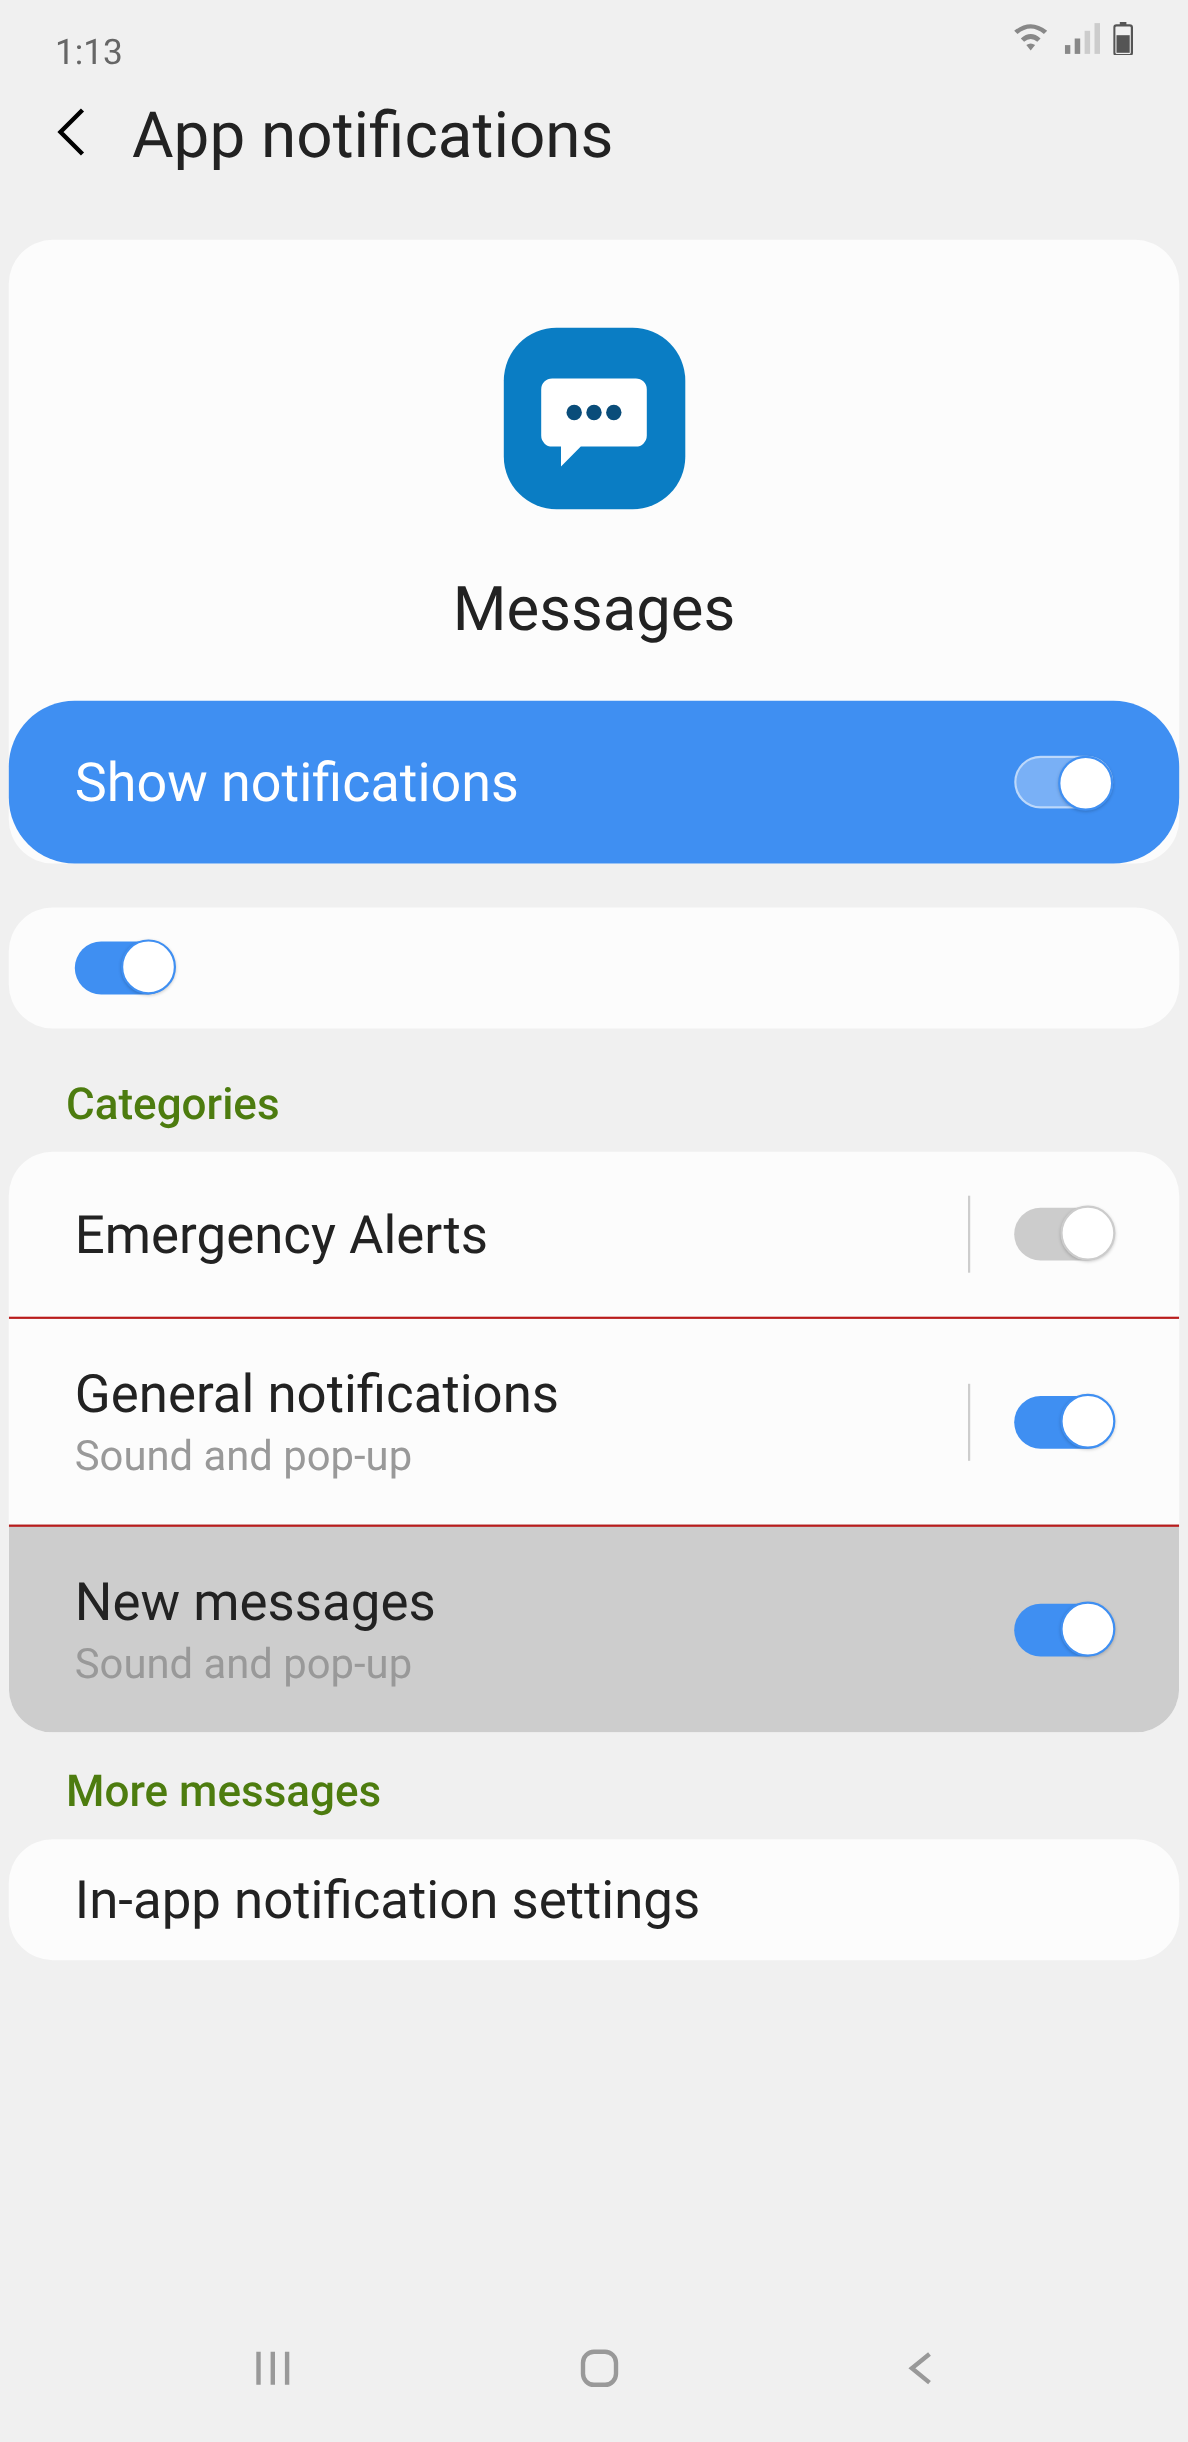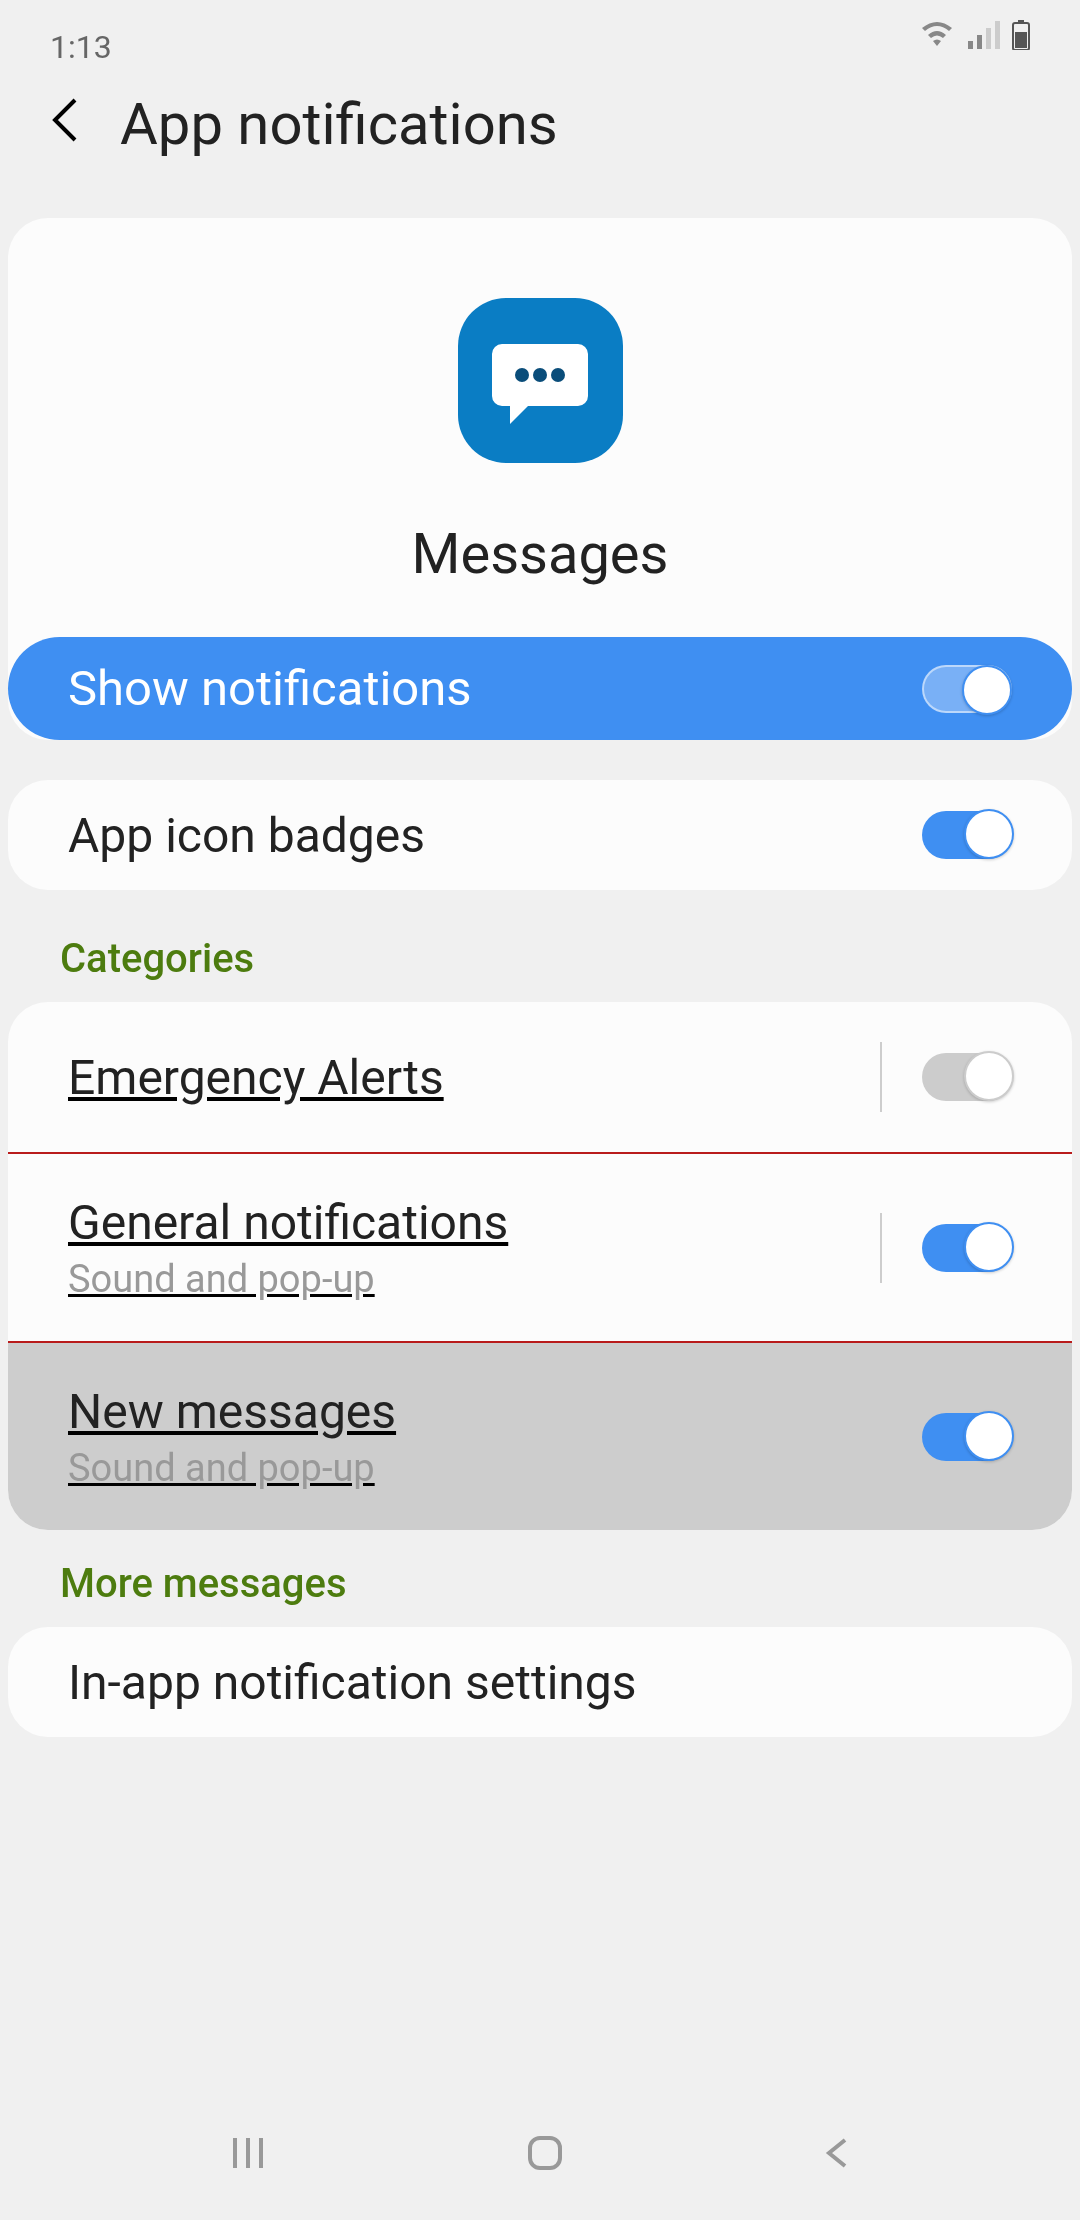--- a/index.html
+++ b/index.html
@@ -75,21 +75,21 @@
     }
     .app-name {
       font-size: 56px;
       color: #222;
     }
     .show-notifications {
       background: #3f8ff2;
       border-radius: 60px;
       margin: 0 8px 30px 8px;
       padding: 0 60px;
-      height: 103px;
+      height: 148px;
       display: flex;
       align-items: center;
       justify-content: space-between;
     }
     .show-notifications-label {
       color: #fff;
       font-size: 49px;
       font-weight: 400;
     }
     .toggle {
@@ -165,21 +165,20 @@
     .category-row:first-child {
       border-top: none;
     }
     .category-row.selected {
       background: #cdcdcd;
     }
     .category-text {
       display: flex;
       flex-direction: column;
       gap: 6px;
-      text-decoration: underline;
     }
     .category-title {
       color: #222;
       font-size: 48px;
     }
     .category-sub {
       color: #999;
       font-size: 38px;
     }
     .category-right {
@@ -252,21 +251,20 @@
 
   <div class="show-notifications" style="width:calc(100% - 0px); margin:0; border-radius:60px;">
     <div class="show-notifications-label">Show notifications</div>
     <div class="toggle toggle-white">
       <div class="toggle-knob"></div>
     </div>
   </div>
 </div>
 
 <div class="setting-row" style="margin-top:40px;">
-  <div class="setting-label">App icon badges</div>
   <div class="toggle toggle-on">
     <div class="toggle-knob"></div>
   </div>
 </div>
 
 <div class="section-header">Categories</div>
 
 <div class="category-card">
   <div class="category-row">
     <div class="category-text">

